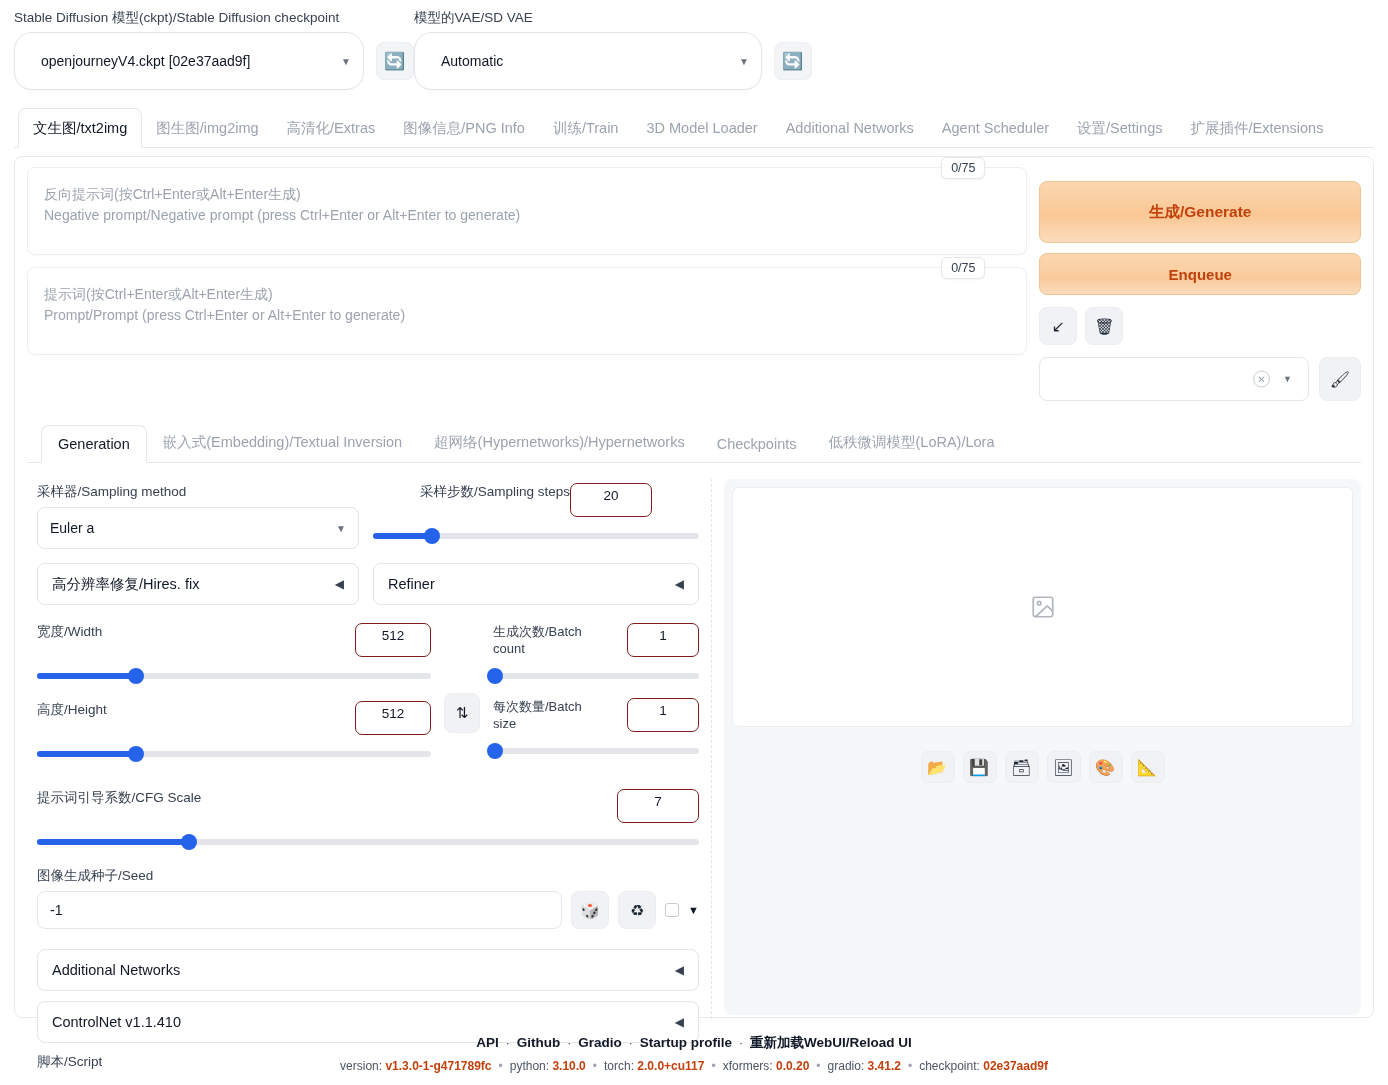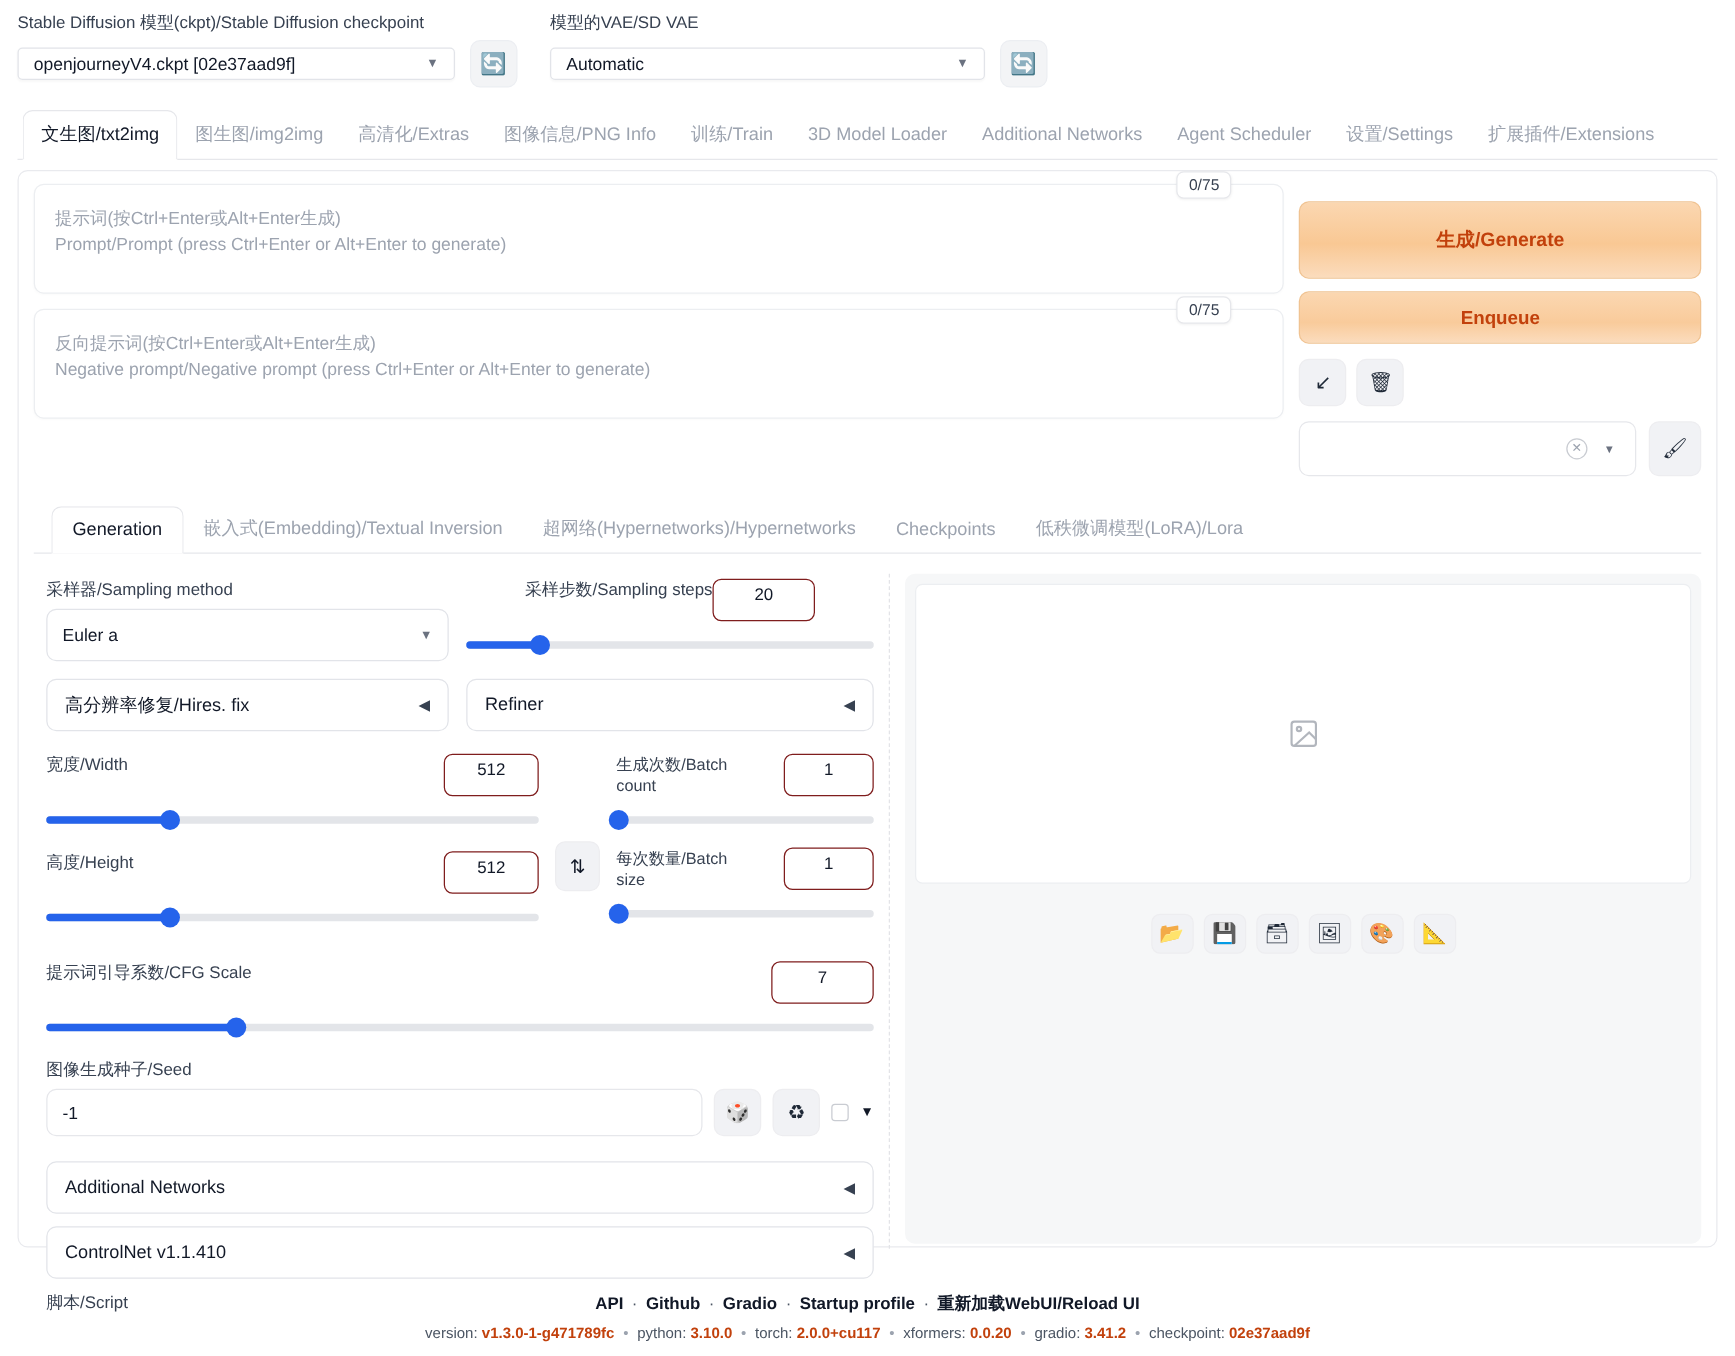--- a/index.html
+++ b/index.html
@@ -9,29 +9,29 @@
     background: #ffffff;
     font-family: "Liberation Sans", "DejaVu Sans", sans-serif;
     color: #1f2937;
     overflow: hidden;
   }
   .page { position: relative; width: 1388px; height: 1085px; }
 
   
   .topbar { display: flex; align-items: flex-start; padding: 10px 14px 0 14px; gap: 0; }
   .model-block { width: 400px; }
-  .vae-block { width: 398px; margin-left: 26px; }
+  .vae-block { width: 398px; }
   .field-label {
     font-size: 13.5px; color: #374151; margin-bottom: 6px; line-height: 16px;
     white-space: nowrap;
   }
   .row-inline { display: flex; align-items: center; gap: 12px; }
   .select-box {
-    flex: 1; height: 26px; border: 1px solid #e2e4e9; border-radius: 4px;
-    background: #ffffff; display: flex; align-items: center; padding: 0 12px;
+    flex: 1; height: 58px; border: 1px solid #e2e4e9; border-radius: 18px;
+    background: #ffffff; display: flex; align-items: center; padding: 0 26px;
     font-size: 14px; color: #111827; position: relative;
     box-shadow: 0 1px 2px rgba(0,0,0,.03);
   }
   .select-box .caret {
     position: absolute; right: 12px; top: 50%; transform: translateY(-50%);
     color: #6b7280; font-size: 10px;
   }
   .icon-btn {
     width: 38px; height: 38px; border-radius: 8px; background: #f3f4f6;
     border: 1px solid #eceef2; display: flex; align-items: center; justify-content: center;
@@ -261,26 +261,26 @@
       <div class="tab"><span>扩展插件/Extensions</span></div>
     </div>
 
   <div class="panel">
 
     <div class="prompt-row">
       <div class="prompt-col">
         <div class="token-badge">0/75</div>
         <div class="token-badge second">0/75</div>
         <div class="prompt-box">
+          <div class="ph-cn">反向提示词(按Ctrl+Enter或Alt+Enter生成)</div>
+          <div class="ph-en">Negative prompt/Negative prompt (press Ctrl+Enter or Alt+Enter to generate)</div>
+        </div>
+        <div class="prompt-box">
           <div class="ph-cn">提示词(按Ctrl+Enter或Alt+Enter生成)</div>
           <div class="ph-en">Prompt/Prompt (press Ctrl+Enter or Alt+Enter to generate)</div>
-        </div>
-        <div class="prompt-box">
-          <div class="ph-cn">反向提示词(按Ctrl+Enter或Alt+Enter生成)</div>
-          <div class="ph-en">Negative prompt/Negative prompt (press Ctrl+Enter or Alt+Enter to generate)</div>
         </div>
       </div>
 
       <div class="gen-col">
         <div class="big-btn">生成/Generate</div>
         <div class="big-btn enqueue">Enqueue</div>
         <div class="small-btn-row">
           <div class="sq-btn">
             <span>↙</span>
           </div>

